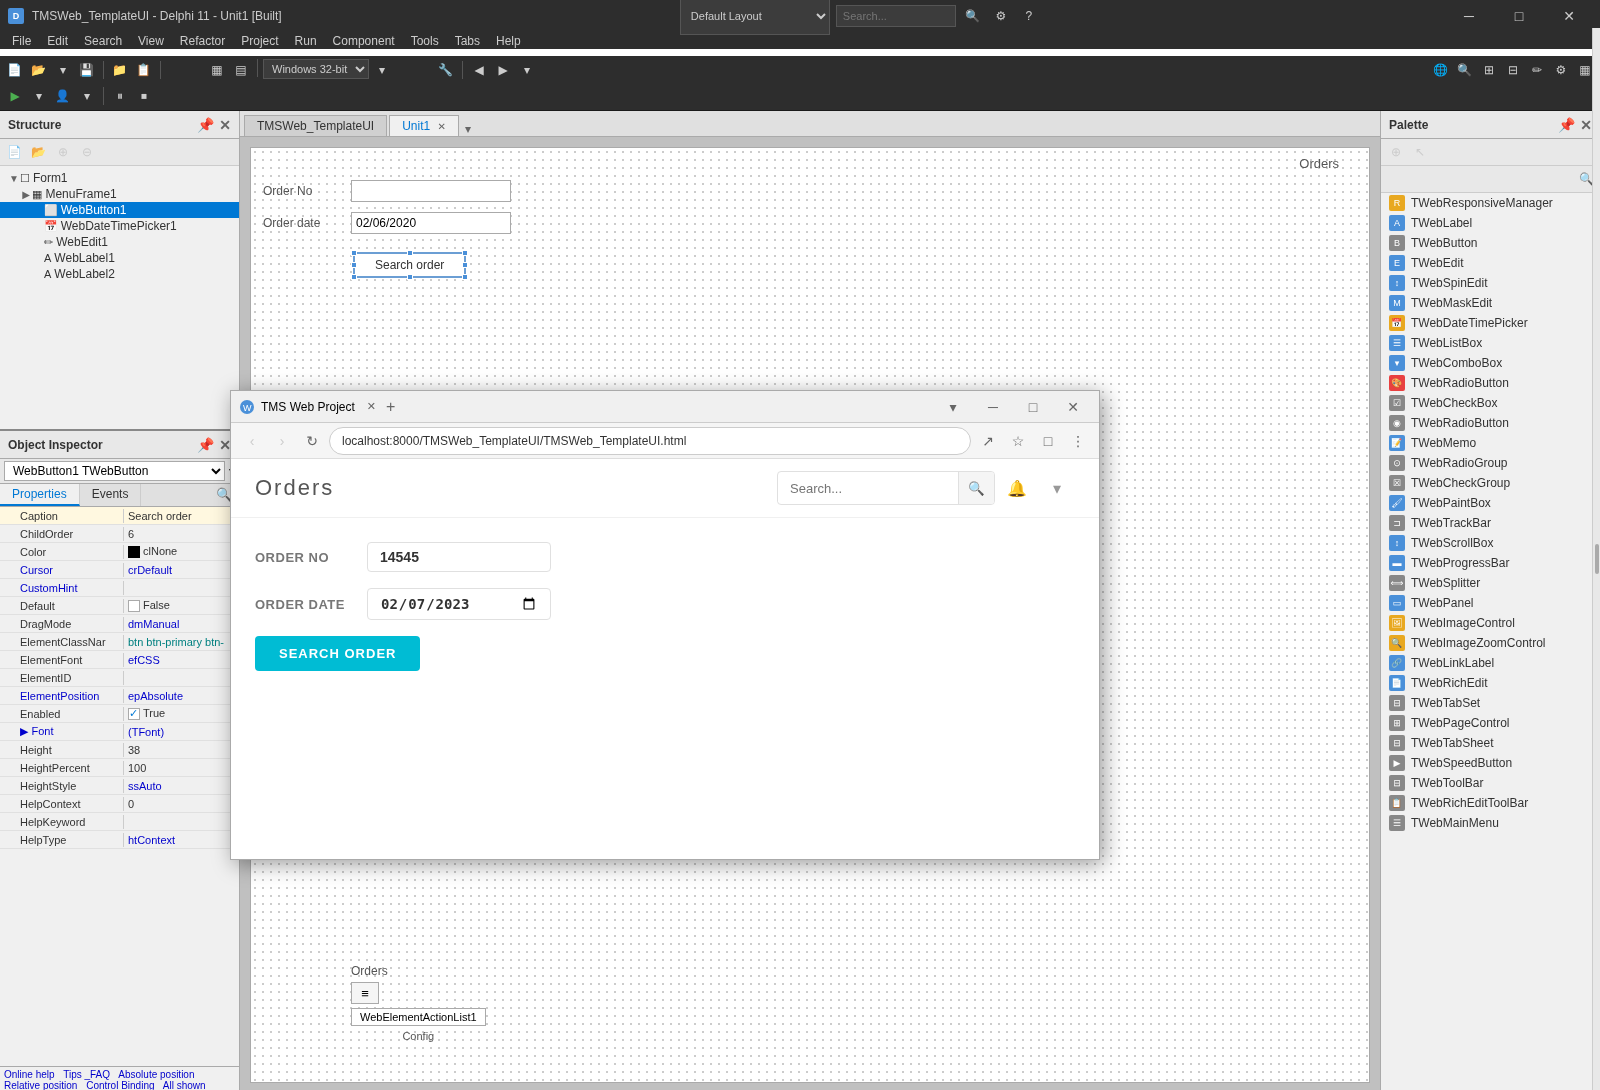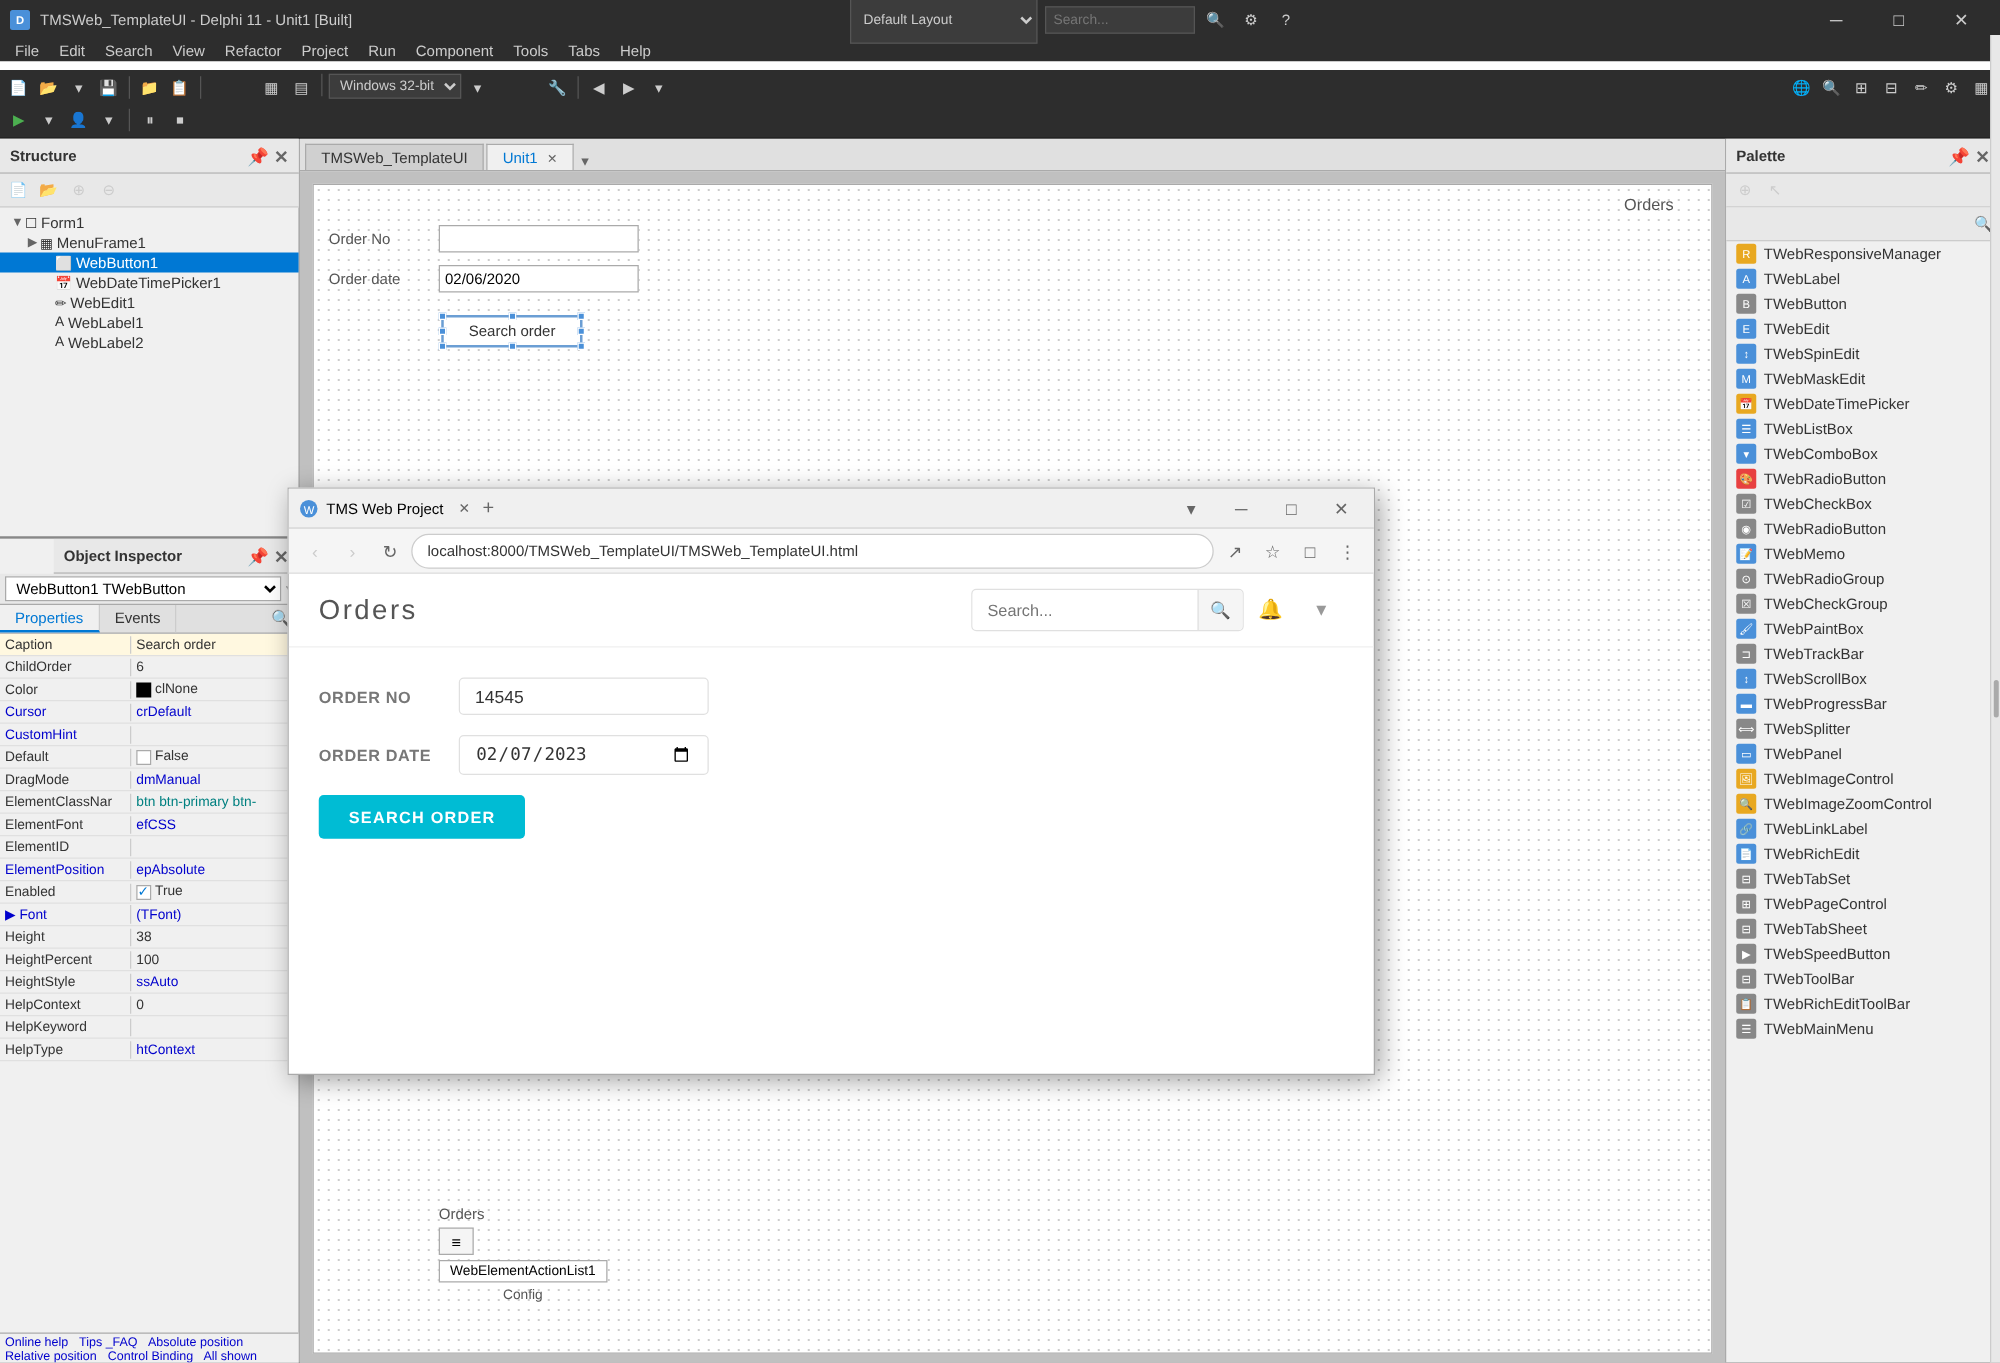--- a/index.html
+++ b/index.html
@@ -192,21 +192,20 @@
       background: #e8e8e8;
       border-bottom: 1px solid #aaa;
       padding: 4px 8px;
       font-size: 12px;
       font-weight: bold;
       color: #333;
       height: 28px;
       display: flex;
       align-items: center;
       justify-content: space-between;
-      margin-left: 43px;
     }
     .oi-selector {
       display: flex;
       align-items: center;
       padding: 2px 4px;
       border-bottom: 1px solid #aaa;
       background: #e8e8e8;
       gap: 4px;
     }
     .oi-select {
@@ -236,22 +235,22 @@
       font-size: 11px;
     }
     .oi-prop-row {
       display: flex;
       border-bottom: 1px solid #e0e0e0;
       min-height: 18px;
       align-items: center;
     }
     .oi-prop-row.highlight { background: #fff8e0; }
     .oi-prop-name {
-      width: 105px;
-      padding: 1px 4px;
+      width: 124px;
+      padding: 1px 20px;
       color: #333;
       border-right: 1px solid #ccc;
       flex-shrink: 0;
       font-size: 11px;
     }
     .oi-prop-name.blue { color: #0000cc; }
     .oi-prop-value {
       padding: 1px 4px;
       color: #333;
       flex: 1;
@@ -491,22 +490,23 @@
       color: #777;
       letter-spacing: 0.5px;
       width: 100px;
     }
     .browser-form-input {
       border: 1px solid #e0e0e0;
       border-radius: 4px;
       padding: 6px 12px;
       font-size: 14px;
       color: #333;
-      width: 200px;
+      width: 184px;
       outline: none;
+      font-weight: bold;
     }
     .browser-search-order-btn {
       background: #00bcd4;
       color: white;
       border: none;
       padding: 10px 24px;
       border-radius: 4px;
       font-size: 13px;
       font-weight: 600;
       letter-spacing: 1px;

